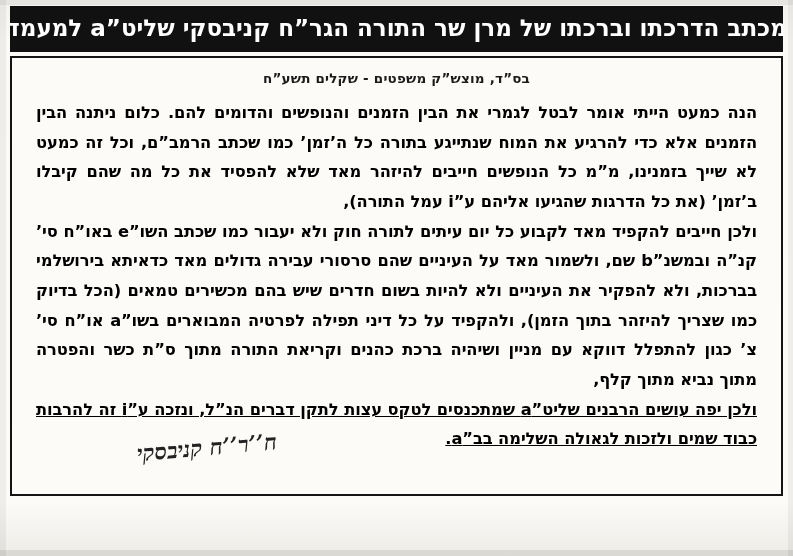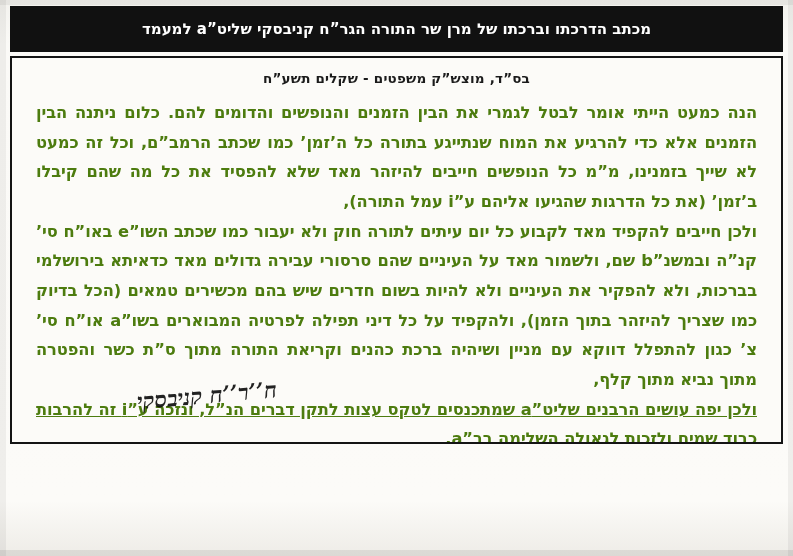--- a/index.html
+++ b/index.html
@@ -41,36 +41,36 @@
     background: #111111;
     display: flex;
     align-items: center;
     justify-content: center;
     overflow: hidden;
   }
   .title-banner .title-text {
     color: #ffffff;
     font-family: "DejaVu Sans", sans-serif;
     font-weight: bold;
-    font-size: 15px;
+    font-size: 23px;
     letter-spacing: 0px;
     direction: rtl;
     unicode-bidi: isolate;
     white-space: nowrap;
     text-align: center;
     line-height: 1.1;
   }
 
   
   .body-frame {
     position: absolute;
     left: 10px;
     top: 56px;
     width: 773px;
-    height: 388px;
+    height: 440px;
     border: 2px solid #141414;
     background: #fcfbf8;
     box-sizing: border-box;
     overflow: hidden;
   }
 
   .inner {
     position: absolute;
     inset: 0;
     padding: 10px 20px 8px 20px;
@@ -92,21 +92,21 @@
   }
 
   
   .letter-body {
     direction: rtl;
     text-align: justify;
     text-align-last: right;
     font-family: "DejaVu Sans", sans-serif;
     font-size: 16.3px;
     font-weight: bold;
-    color: #4d7c0f;
+    color: #000000;
     line-height: 1.82;
     margin: 0;
     padding: 0 4px;
     letter-spacing: -0.1px;
   }
   .letter-body p {
     margin: 0 0 0 0;
     direction: rtl;
     text-align: justify;
     text-align-last: right;

